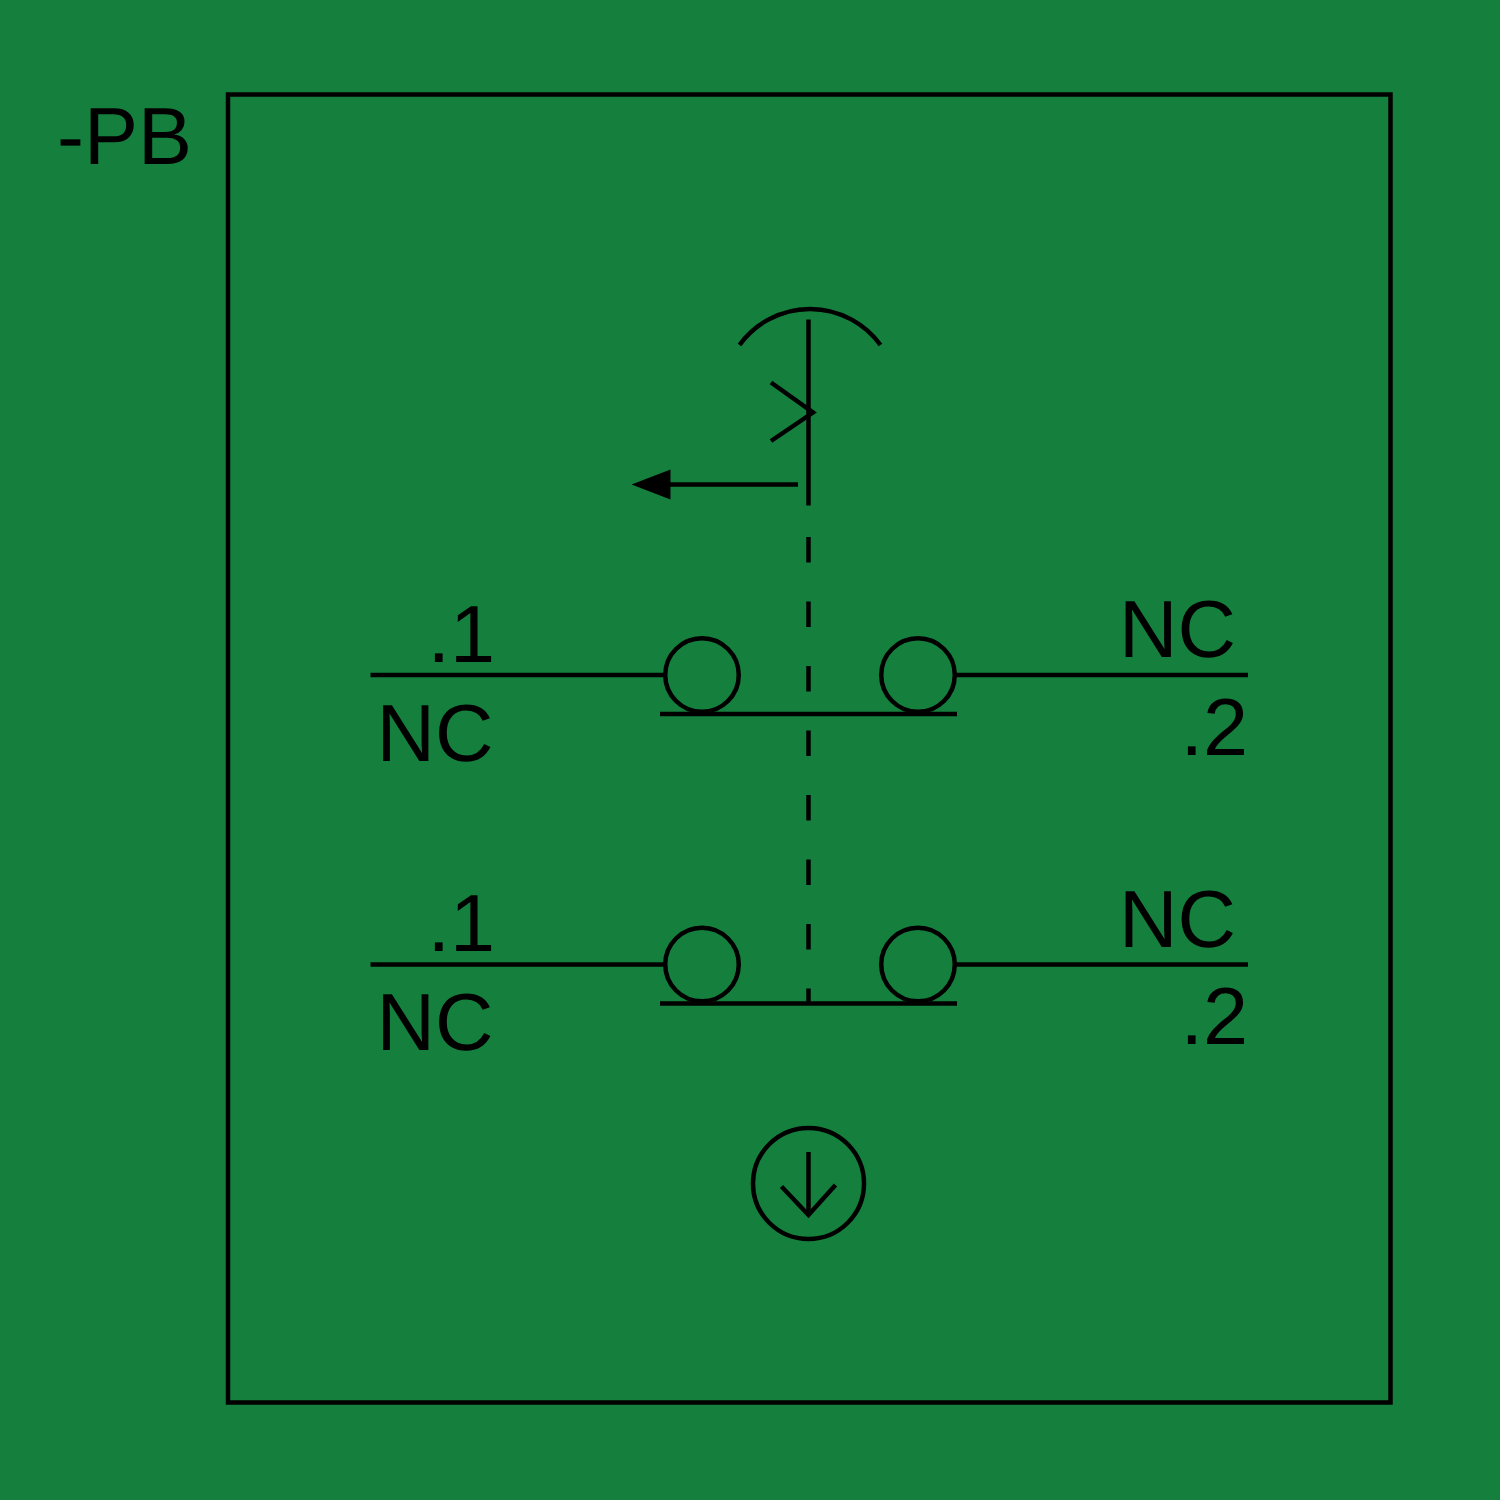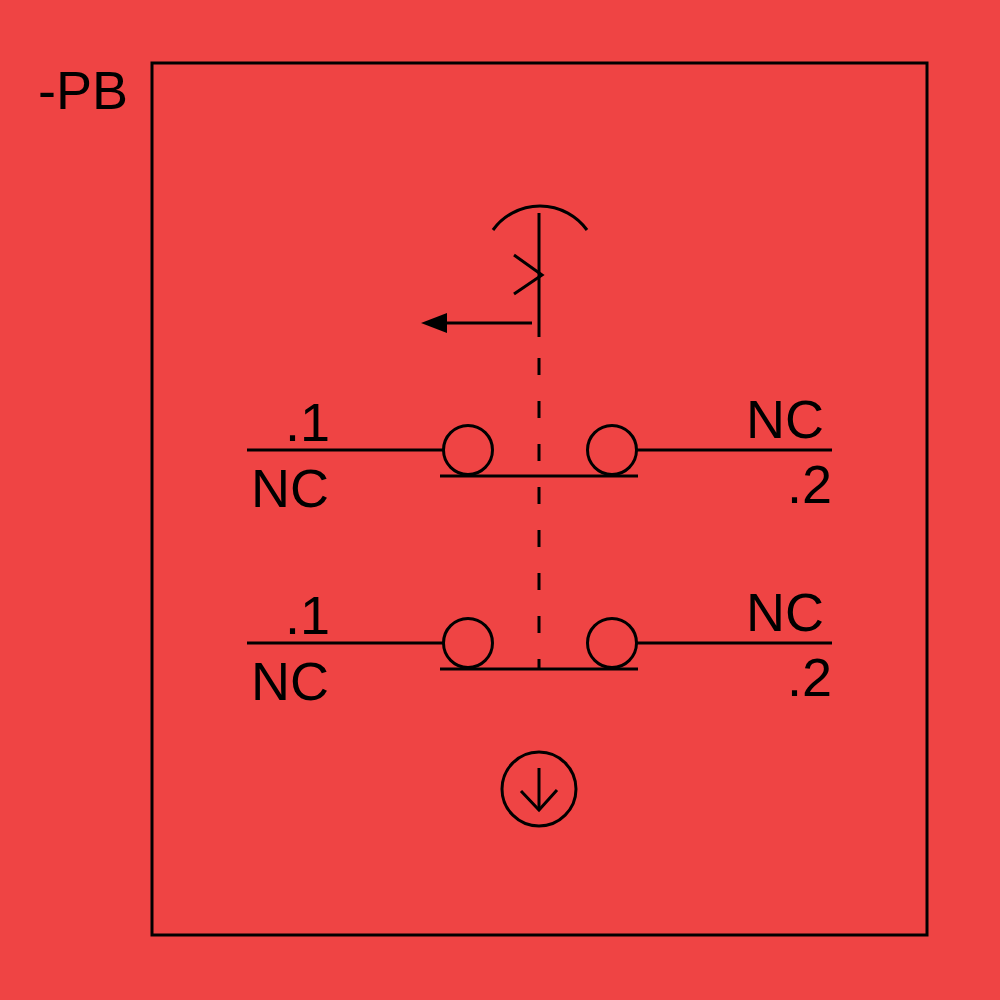--- a/index.html
+++ b/index.html
@@ -7,21 +7,21 @@
     padding: 0;
     width: 1000px;
     height: 1000px;
     background: #ffffff;
     font-family: "Liberation Sans", sans-serif;
   }
   .canvas-wrap {
     position: relative;
     width: 1000px;
     height: 1000px;
-    background: #ef4444;
+    background: #15803d;
   }
   svg { display: block; }
   .ln {
     stroke: #000000;
     stroke-width: 3;
     fill: none;
   }
   .ln-dashed {
     stroke: #000000;
     stroke-width: 3;

